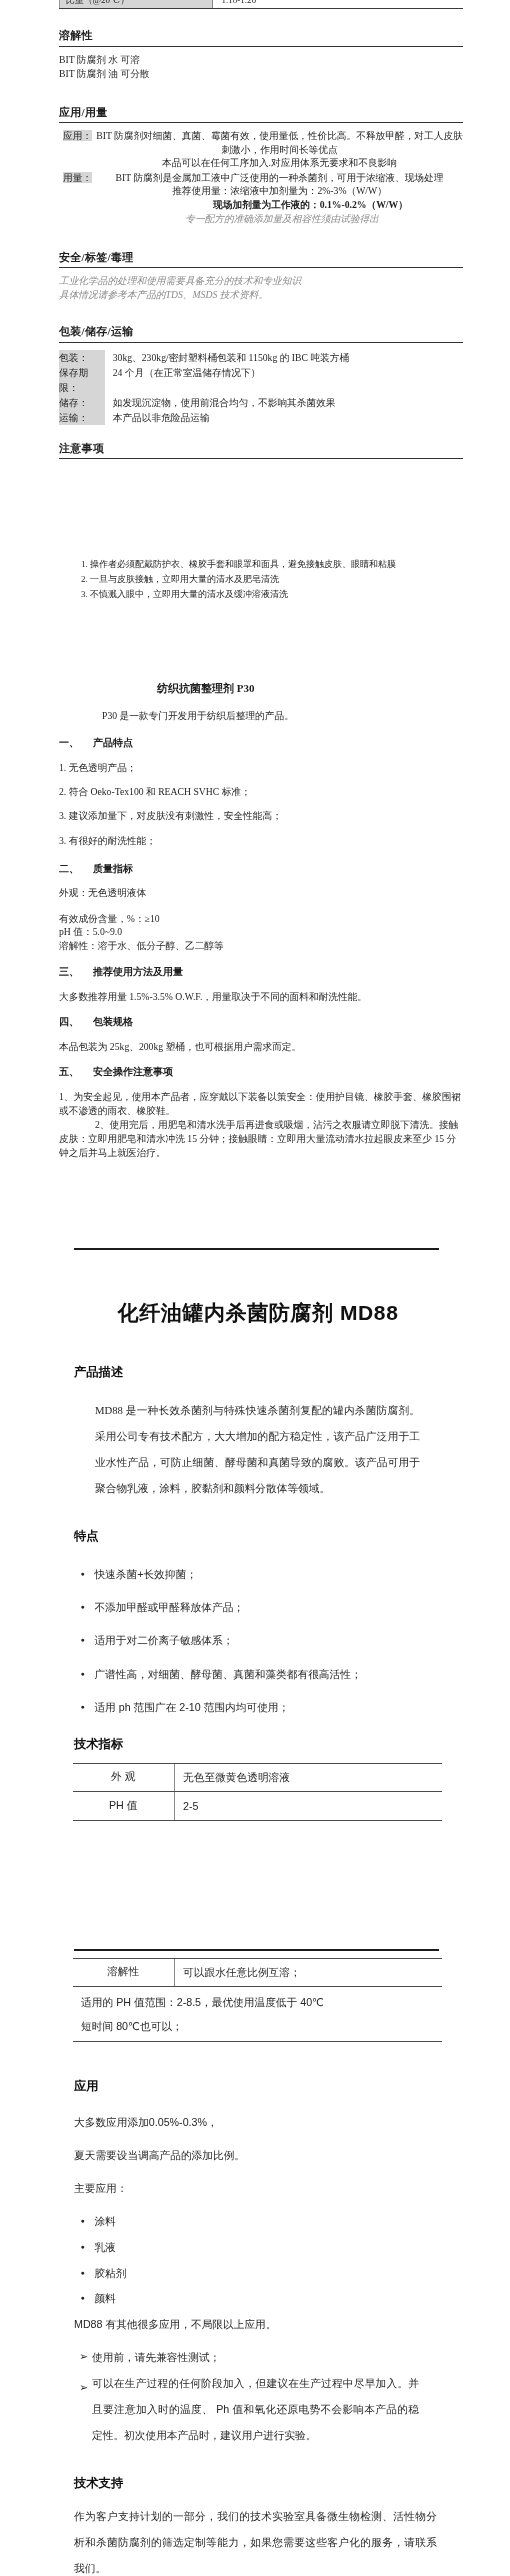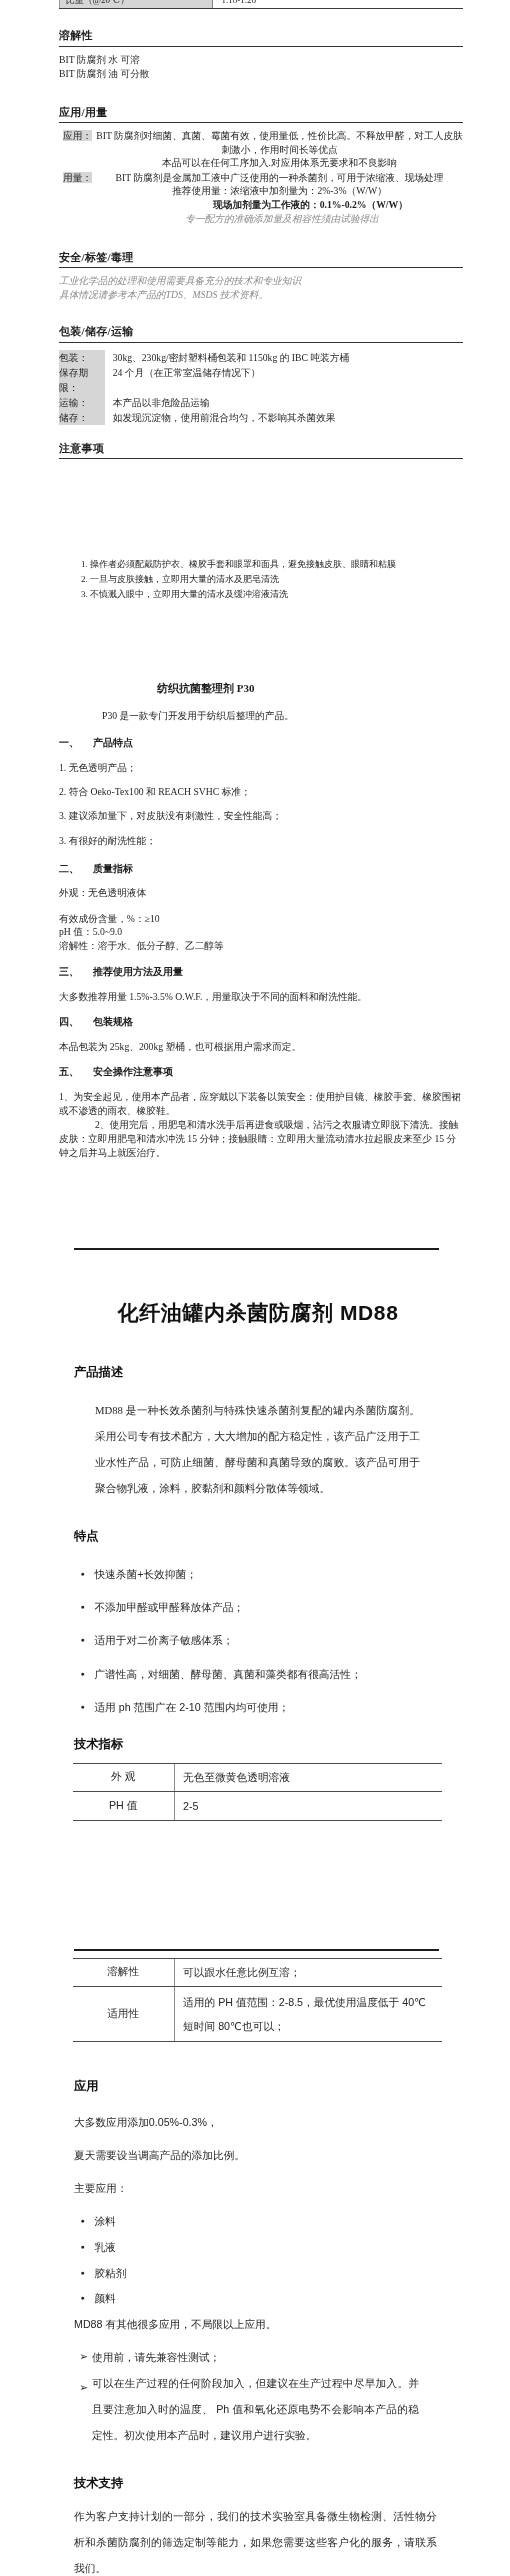--- a/index.html
+++ b/index.html
@@ -113,26 +113,26 @@
   <div class="packs">
     <div class="packrow">
       <span class="plab">包装：</span>
       <span>30kg、230kg/密封塑料桶包装和 1150kg 的 IBC 吨装方桶</span>
     </div>
     <div class="packrow">
       <span class="plab">保存期限：</span>
       <span>24 个月（在正常室温储存情况下）</span>
     </div>
     <div class="packrow">
+      <span class="plab">储存：</span>
+      <span>如发现沉淀物，使用前混合均匀，不影响其杀菌效果</span>
+    </div>
+    <div class="packrow">
       <span class="plab">运输：</span>
       <span>本产品以非危险品运输</span>
-    </div>
-    <div class="packrow">
-      <span class="plab">储存：</span>
-      <span>如发现沉淀物，使用前混合均匀，不影响其杀菌效果</span>
     </div>
   </div>
 
   <div class="secA mt24">注意事项</div>
   <div class="noticelist">
     <div>1. 操作者必须配戴防护衣、橡胶手套和眼罩和面具，避免接触皮肤、眼睛和粘膜</div>
     <div>2. 一旦与皮肤接触，立即用大量的清水及肥皂清洗</div>
     <div>3. 不慎溅入眼中，立即用大量的清水及缓冲溶液清洗</div>
   </div>
 
@@ -217,21 +217,20 @@
   <div class="dividerB" style="margin-top:128px"></div>
 
   <div class="tblB" style="margin-top:7px">
     <div class="trow rh43">
       <div class="c1">溶解性</div>
       <div class="c2">
           <div>可以跟水任意比例互溶；</div>
         </div>
     </div>
     <div class="trow rh84">
-      <div class="c1">适用性</div>
       <div class="c2">
         <div>适用的 PH 值范围：2-8.5，最优使用温度低于 40℃</div>
         <div>短时间 80℃也可以；</div>
       </div>
     </div>
   </div>
 
   <div class="secB" style="margin-top:36px">应用</div>
   <div style="margin-top:20.7px">
     <div class="appline">大多数应用添加0.05%-0.3%，</div>

